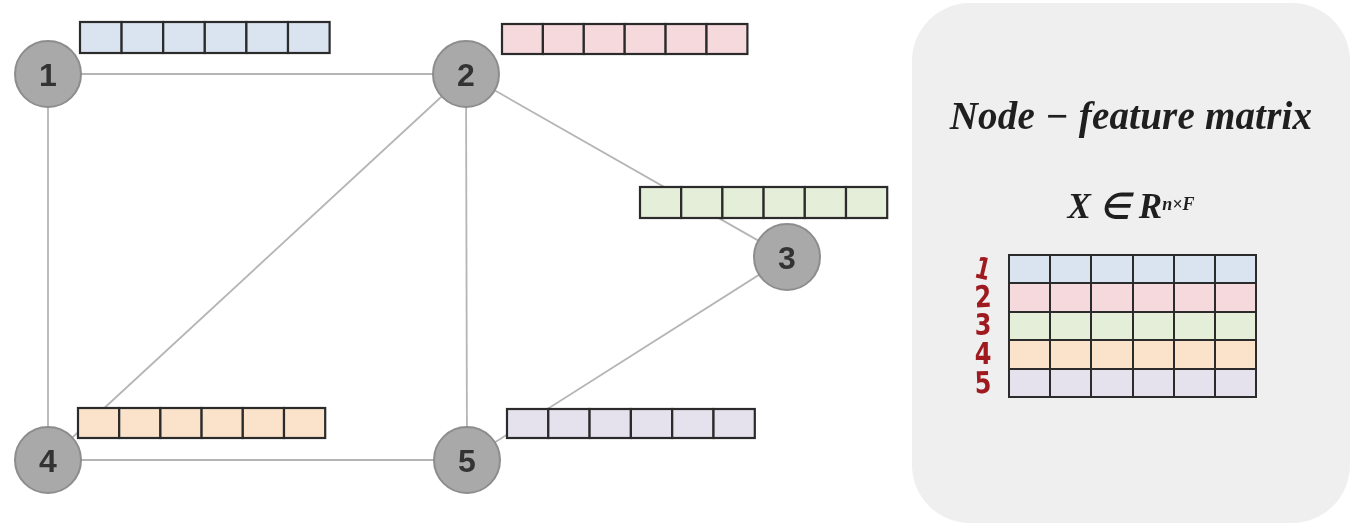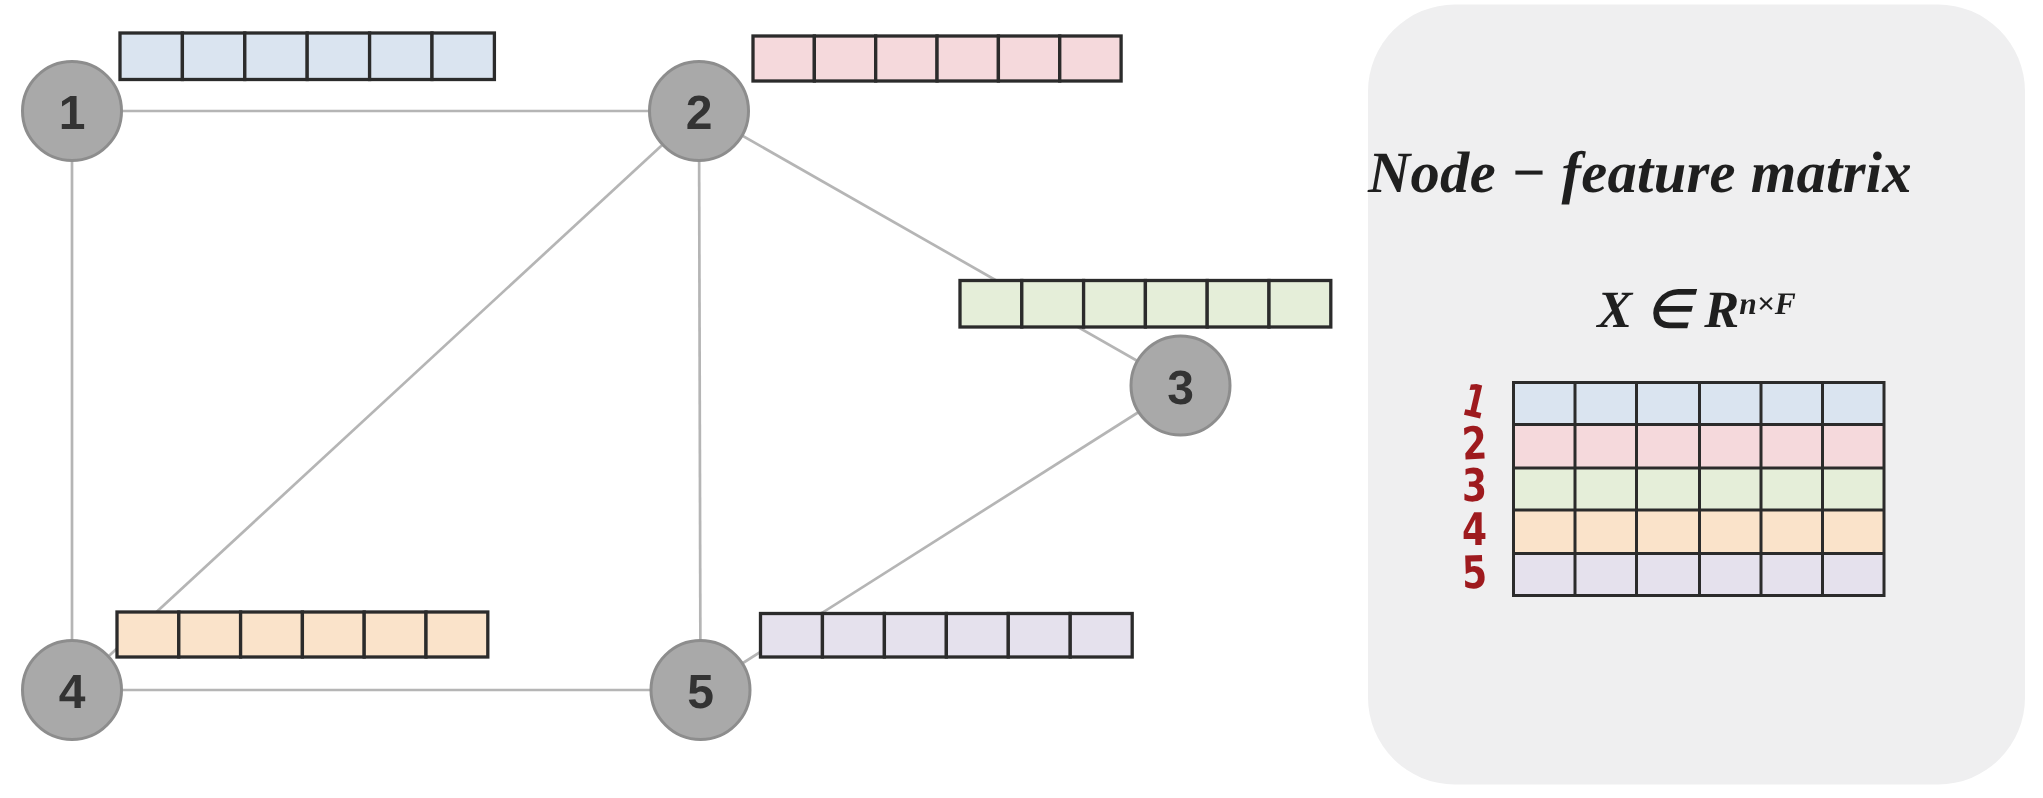--- a/index.html
+++ b/index.html
@@ -15,31 +15,31 @@
   .graph-svg circle { fill:var(--node-fill); stroke:var(--node-stroke); stroke-width:2; }
   .graph-svg text {
     font-family:"Liberation Sans", sans-serif; font-size:32px; font-weight:bold;
     fill:var(--node-label); text-anchor:middle;
   }
   .panel {
     position:absolute; left:912px; top:3px; width:438px; height:520px;
     border-radius:58px; background:var(--panel-bg);
   }
   .panel-title {
-    position:absolute; top:92px; left:0; right:0; text-align:left;
+    position:absolute; top:92px; left:0; right:0; text-align:center;
     font:italic 700 39px/1.1 "Liberation Serif", serif;
     color:var(--text-dark); letter-spacing:0.2px;
   }
   .formula {
     position:absolute; top:185px; left:0; right:0; text-align:center;
     font:italic 700 35px/1.1 "Liberation Serif", serif;
     color:var(--text-dark);
   }
   .formula .sup {
-    font-size:21px; vertical-align:baseline; position:relative; top:-0.45em;
+    font-size:18px; vertical-align:baseline; position:relative; top:-0.45em;
   }
   .row-labels { position:absolute; left:52px; top:251px; width:38px; }
   .row-label {
     height:28.4px; display:flex; align-items:center; justify-content:center;
     font:700 30px "DejaVu Sans", sans-serif; color:var(--annotation-red);
   }
   .row-label:nth-child(1){ transform:rotate(13deg) scaleX(0.72); }
   .row-label:nth-child(2){ transform:rotate(-3deg) scaleX(0.80); }
   .row-label:nth-child(3){ transform:scaleX(0.80); }
   .row-label:nth-child(4){ transform:scaleX(0.80); }

